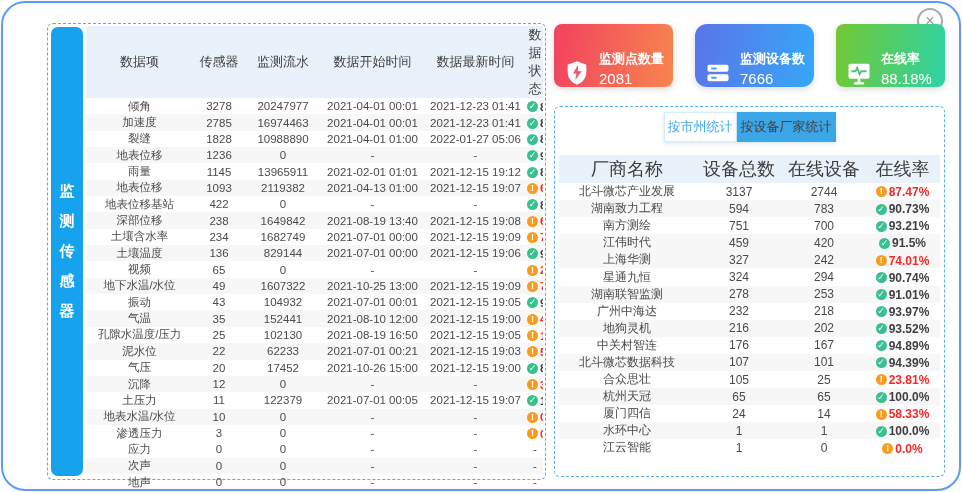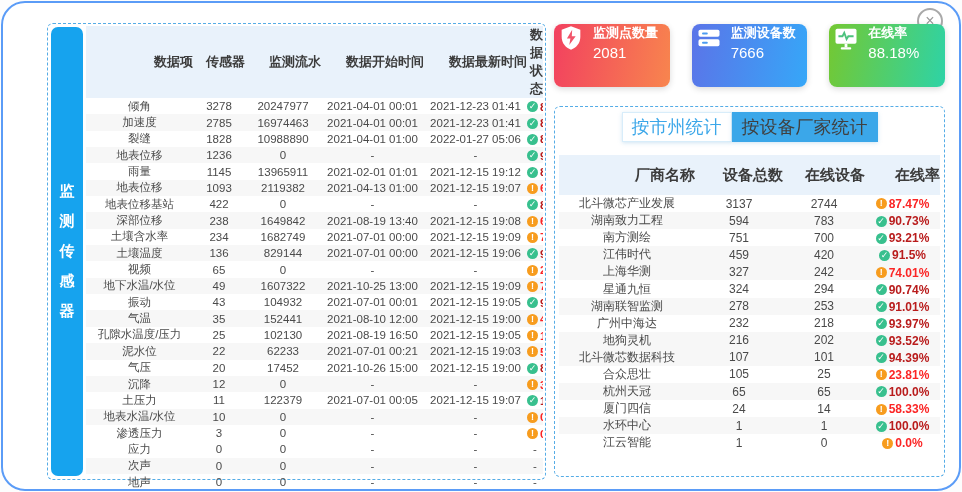--- a/index.html
+++ b/index.html
@@ -8,48 +8,48 @@
 
   
   .close-btn { position:absolute; right:16px; top:5px; width:26px; height:26px; border:2px solid #a9a9a9; border-radius:50%; color:#9a9a9a; font-size:16px; line-height:22px; text-align:center; cursor:pointer; background:#fff; }
 
   
   .sensor-panel { position:absolute; left:44px; top:20px; width:499px; height:457px; border:1px dashed #55ace6; border-radius:6px; background:#fff; }
   .side-strip { position:absolute; left:3px; top:3px; bottom:3px; width:32px; background:#16a3ee; border-radius:7px; display:flex; flex-direction:column; align-items:center; justify-content:center; gap:11px; color:#fff; font-size:15px; font-weight:bold; }
   .sensor-table-wrap { position:absolute; left:38px; top:2px; right:2px; bottom:2px; }
 
   table { width:100%; border-collapse:collapse; table-layout:fixed; }
-  th { background:#e9f2fb; color:#3c3c3c; font-weight:bold; text-align:right; }
+  th { background:#e9f2fb; color:#3c3c3c; font-weight:normal; text-align:center; }
   td { color:#4a4a4a; text-align:center; overflow:hidden; white-space:nowrap; }
   .sensor-table th { height:30px; font-size:13px; }
   .sensor-table td { height:16.35px; font-size:11.5px; }
-  .vendor-table th { height:40px; font-size:15px; }
+  .vendor-table th { height:28px; font-size:18px; }
   .vendor-table td { height:17.1px; font-size:12px; }
   tr.stripe td { background:#f7f7f7; }
 
   .st-ic { display:inline-block; width:11px; height:11px; border-radius:50%; color:#fff; font-size:9px; font-weight:bold; line-height:11px; text-align:center; vertical-align:middle; margin-right:2px; }
   .st-ic.ok { background:#38c08e; }
   .st-ic.warn { background:#f79c1e; }
   .st-tx { vertical-align:middle; font-weight:bold; }
-  .st-tx.ok { color:#b91c1c; }
+  .st-tx.ok { color:#404040; }
   .st-tx.warn { color:#fb2525; }
 
   
   .cards { position:absolute; left:551px; top:21px; width:391px; height:63px; display:flex; gap:22px; }
-  .stat-card { flex:1; border-radius:8px; display:flex; align-items:flex-start; padding:0 3px; gap:8px; color:#fff; box-shadow:0 2px 6px rgba(0,0,0,.15); }
+  .stat-card { flex:1; border-radius:8px; display:flex; align-items:flex-end; padding:0 9px; gap:8px; color:#fff; box-shadow:0 2px 6px rgba(0,0,0,.15); }
   .stat-card .txt { display:flex; flex-direction:column; gap:2px; }
   .stat-card .lbl { font-size:13px; font-weight:bold; white-space:nowrap; }
   .stat-card .val { font-size:15px; }
   .card-icon { width:28px; height:28px; flex:0 0 28px; }
   .card-icon svg { width:100%; height:100%; }
 
   
   .vendor-panel { position:absolute; left:551px; top:103px; width:391px; height:371px; border:1px dashed #55ace6; border-radius:6px; background:#fff; }
   .tabs { position:absolute; top:5px; left:0; right:0; display:flex; justify-content:center; }
-  .tab { height:30px; padding:0 9px; font-size:18px; line-height:28px; background:#fff; color:#3ba7e9; border:1px solid #d8edfa; cursor:pointer; box-shadow:0 1px 4px rgba(120,180,220,.35); }
+  .tab { height:30px; padding:0 3px; font-size:13px; line-height:28px; background:#fff; color:#3ba7e9; border:1px solid #d8edfa; cursor:pointer; box-shadow:0 1px 4px rgba(120,180,220,.35); }
   .tab.active { background:#3ba7e9; color:#404040; border-color:#3ba7e9; }
   .vendor-table-wrap { position:absolute; left:4px; right:4px; top:48px; bottom:4px; }
 </style>
 </head>
 <body>
 
 <div class="modal">
 
   <div class="close-btn">×</div>
 
@@ -285,21 +285,21 @@
         <svg viewBox="0 0 24 24">
             <path fill="#fff" d="M12 2 L20 5 V11 C20 16.5 16.6 20.4 12 22 C7.4 20.4 4 16.5 4 11 V5 Z"></path>
             <path fill="#f2556a" d="M13 5 L8.5 12.5 H11.5 L10.5 18 L16 10.5 H12.7 Z"></path>
           </svg>
       </span>
       <span class="txt">
         <span class="lbl">监测点数量</span>
         <span class="val">2081</span>
       </span>
     </div>
-    <div class="stat-card" style="background: linear-gradient(100deg, rgb(91, 116, 232), rgb(54, 167, 248));">
+    <div class="stat-card" style="background: linear-gradient(100deg, rgb(91, 116, 232), rgb(54, 167, 248)); border-radius: 12px;">
       <span class="card-icon">
         <svg viewBox="0 0 24 24">
             <rect x="3" y="5" width="18" height="6" rx="1.5" fill="#fff"></rect>
             <rect x="3" y="13" width="18" height="6" rx="1.5" fill="#fff"></rect>
             <rect x="6" y="7.2" width="5" height="1.8" rx="0.9" fill="#4b9bf0"></rect>
             <rect x="6" y="15.2" width="5" height="1.8" rx="0.9" fill="#4b9bf0"></rect>
           </svg>
       </span>
       <span class="txt">
         <span class="lbl">监测设备数</span>
@@ -391,20 +391,26 @@
               <td>232</td>
               <td>218</td>
               <td><span class="st-ic ok">✓</span><span class="st-tx ok">93.97%</span></td>
             </tr>
             <tr class="stripe">
               <td>地狗灵机</td>
               <td>216</td>
               <td>202</td>
               <td><span class="st-ic ok">✓</span><span class="st-tx ok">93.52%</span></td>
             </tr>
+            <tr>
+              <td>中关村智连</td>
+              <td>176</td>
+              <td>167</td>
+              <td><span class="st-ic ok">✓</span><span class="st-tx ok">94.89%</span></td>
+            </tr>
             <tr class="stripe">
               <td>北斗微芯数据科技</td>
               <td>107</td>
               <td>101</td>
               <td><span class="st-ic ok">✓</span><span class="st-tx ok">94.39%</span></td>
             </tr>
             <tr>
               <td>合众思壮</td>
               <td>105</td>
               <td>25</td>

